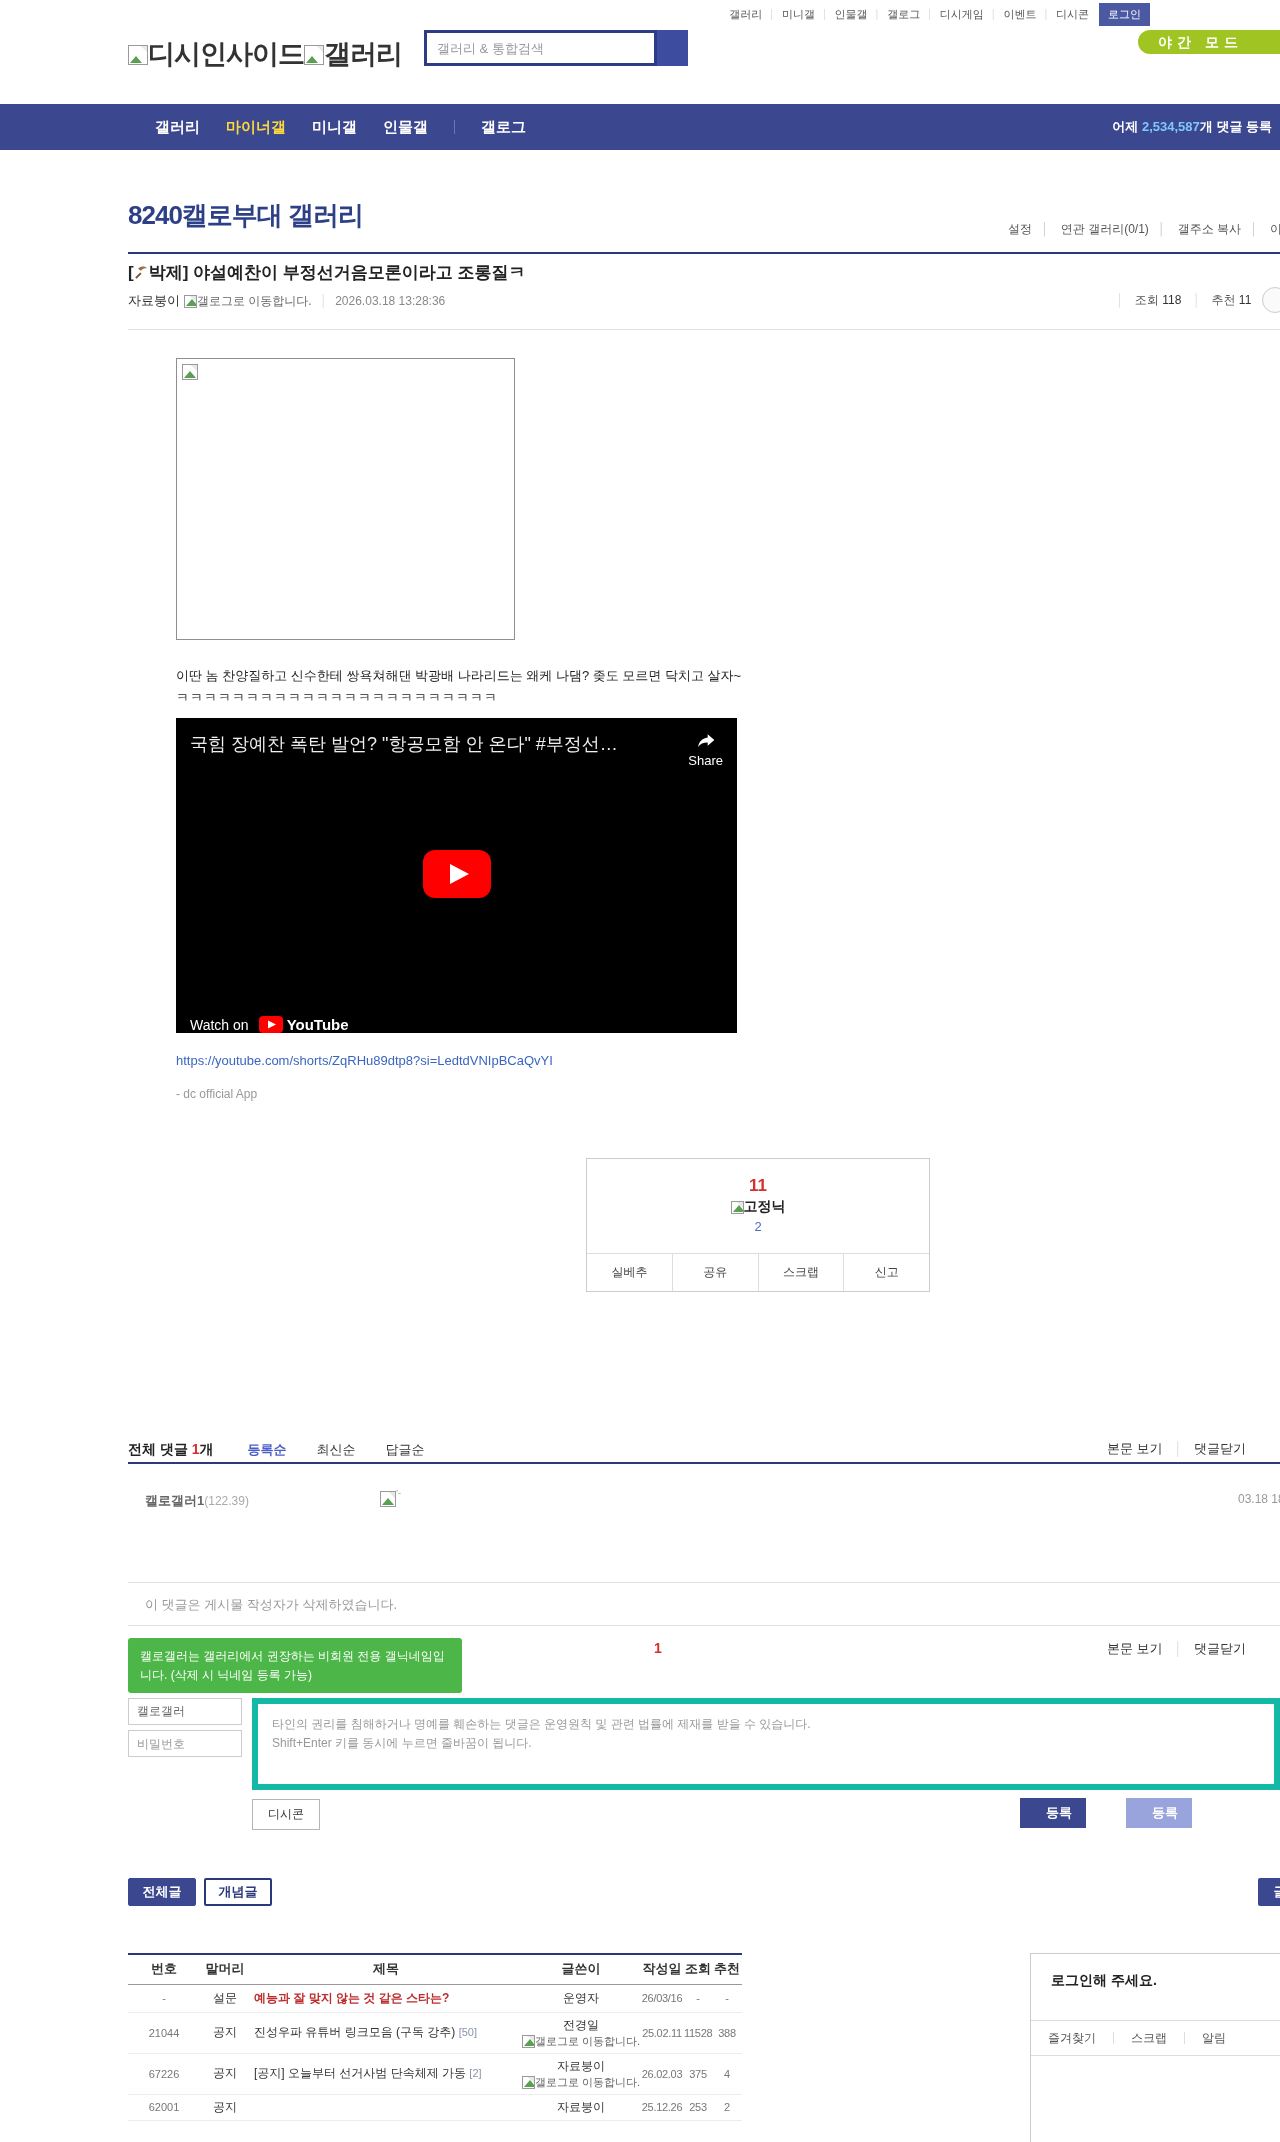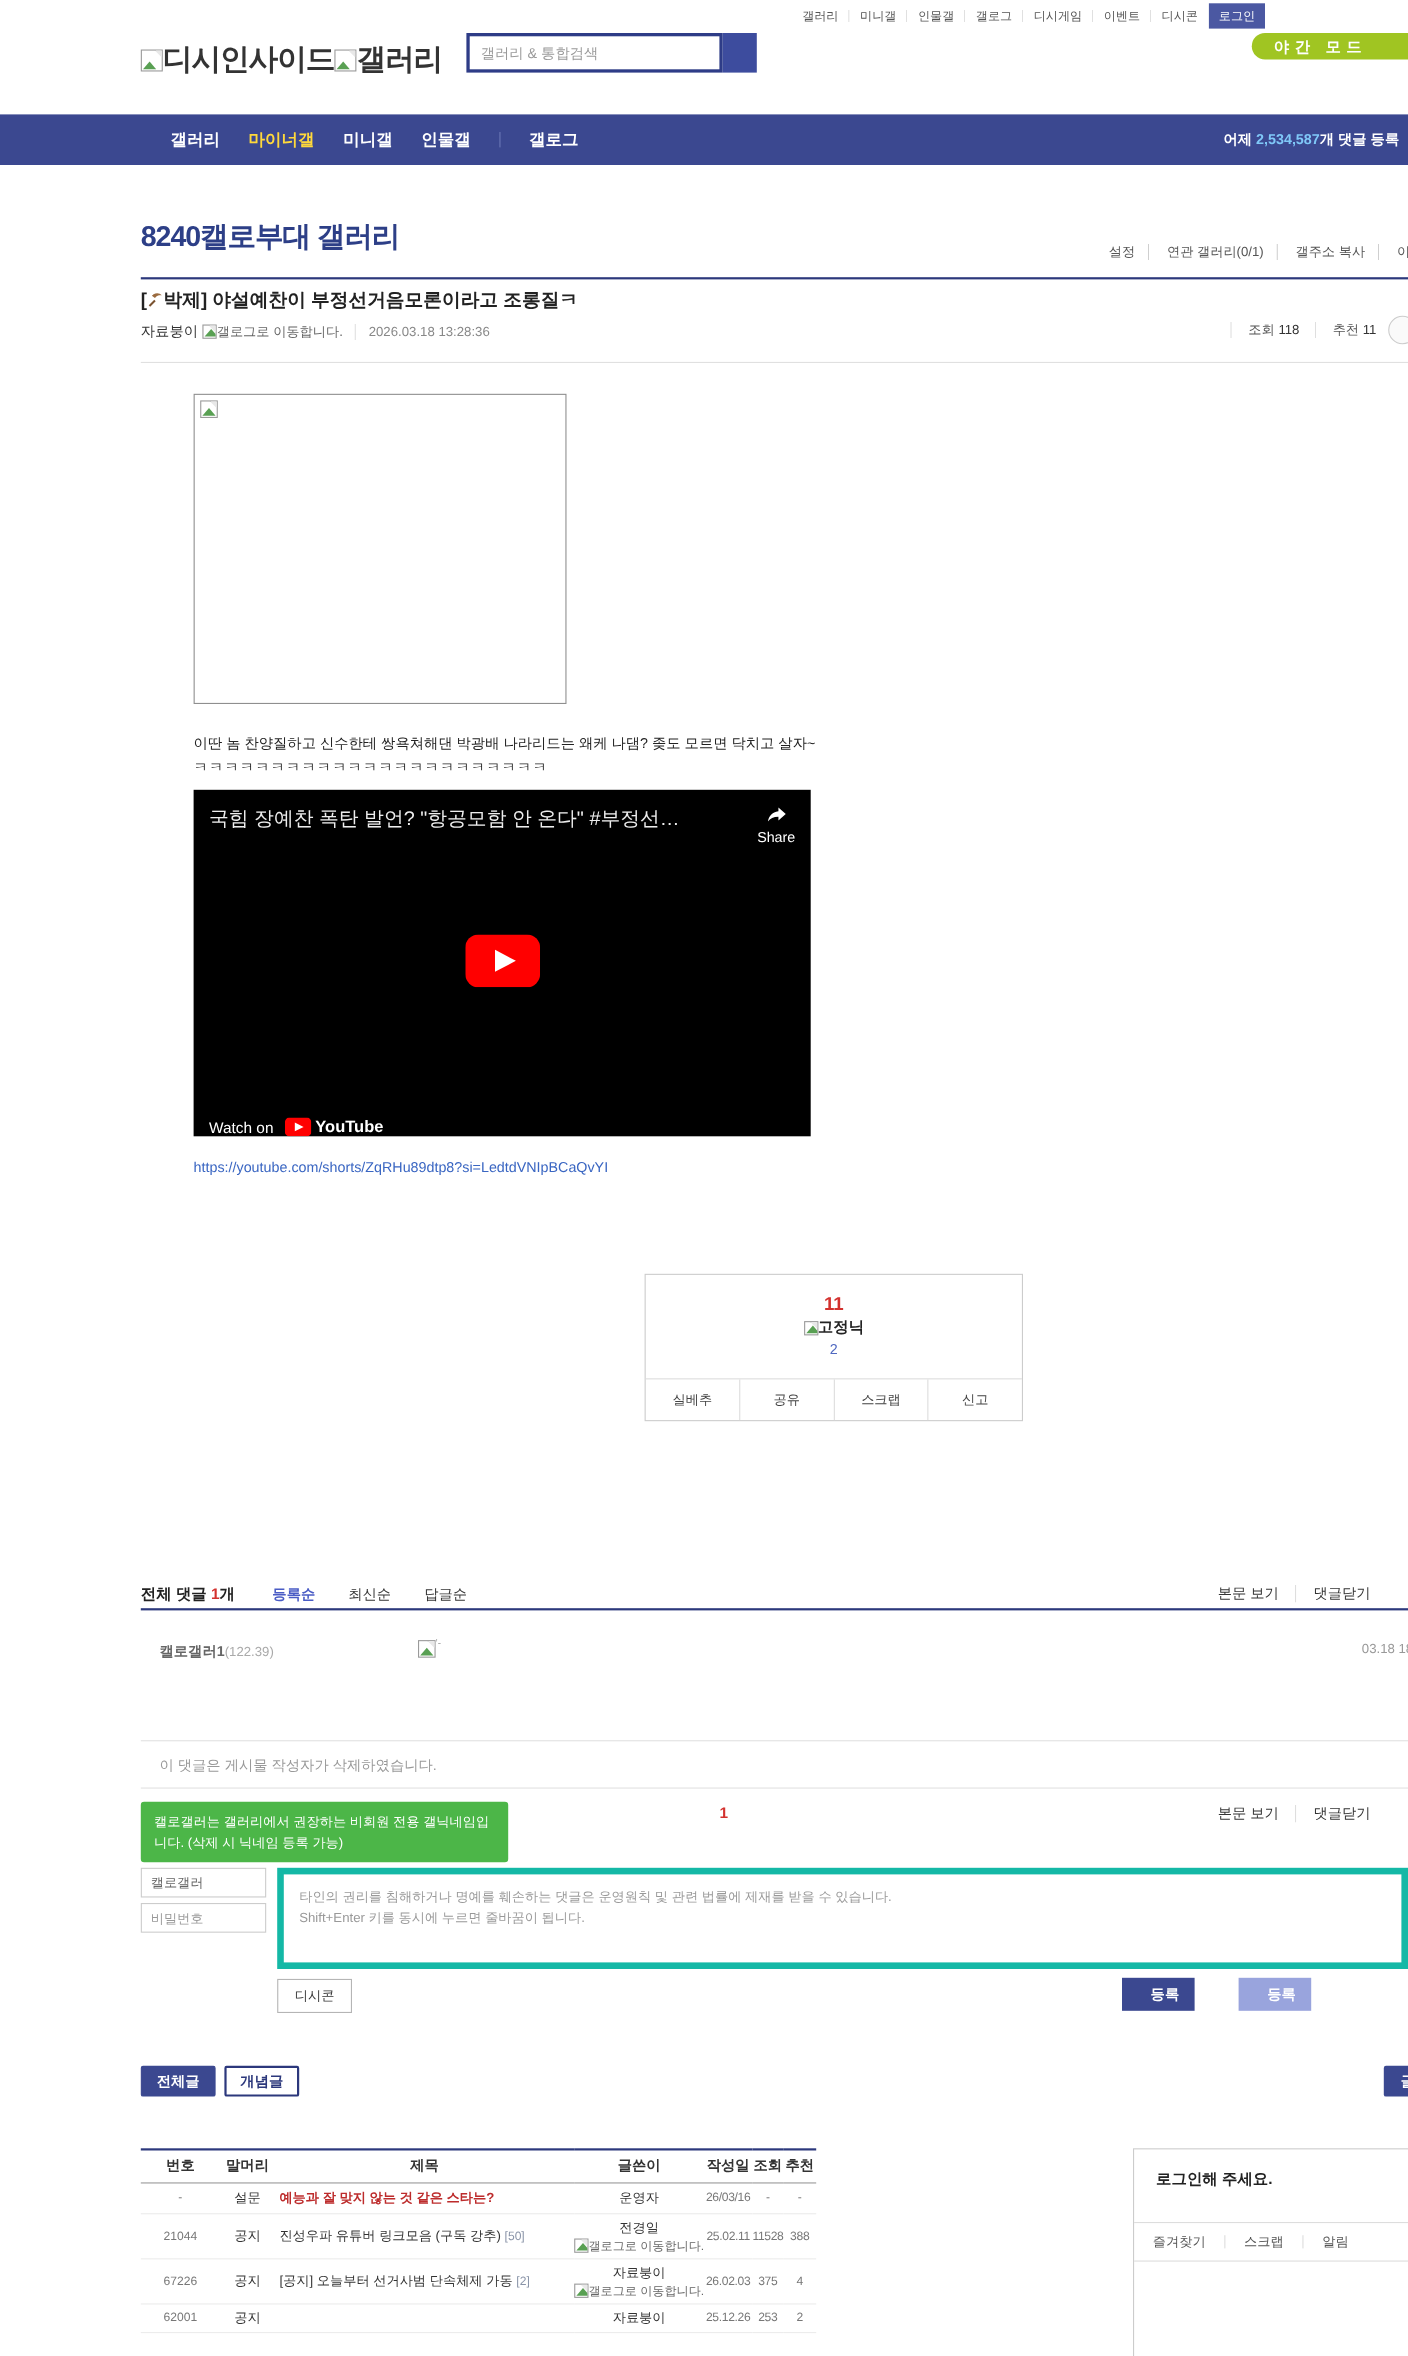--- a/index.html
+++ b/index.html
@@ -261,20 +261,21 @@
           <svg width="24" height="17">
               <rect width="24" height="17" rx="4" fill="#ff0000"></rect>
               <polygon points="9,4.5 9,12.5 17,8.5" fill="#ffffff"></polygon>
             </svg>
           <span>YouTube</span>
         </span>
       </div>
     </div>
 
     <a class="post-link">https://youtube.com/shorts/ZqRHu89dtp8?si=LedtdVNIpBCaQvYI</a>
+    <p class="app-sign">- dc official App</p>
   </div>
 
   <div class="vote">
     <div class="vote-top">
       <div class="vote-up">11</div>
       <div class="vote-fixed"><span class="bimg sm"></span><span>고정닉</span></div>
       <div class="vote-down">2</div>
     </div>
     <div class="vote-row">
       <div class="vb">실베추</div>

